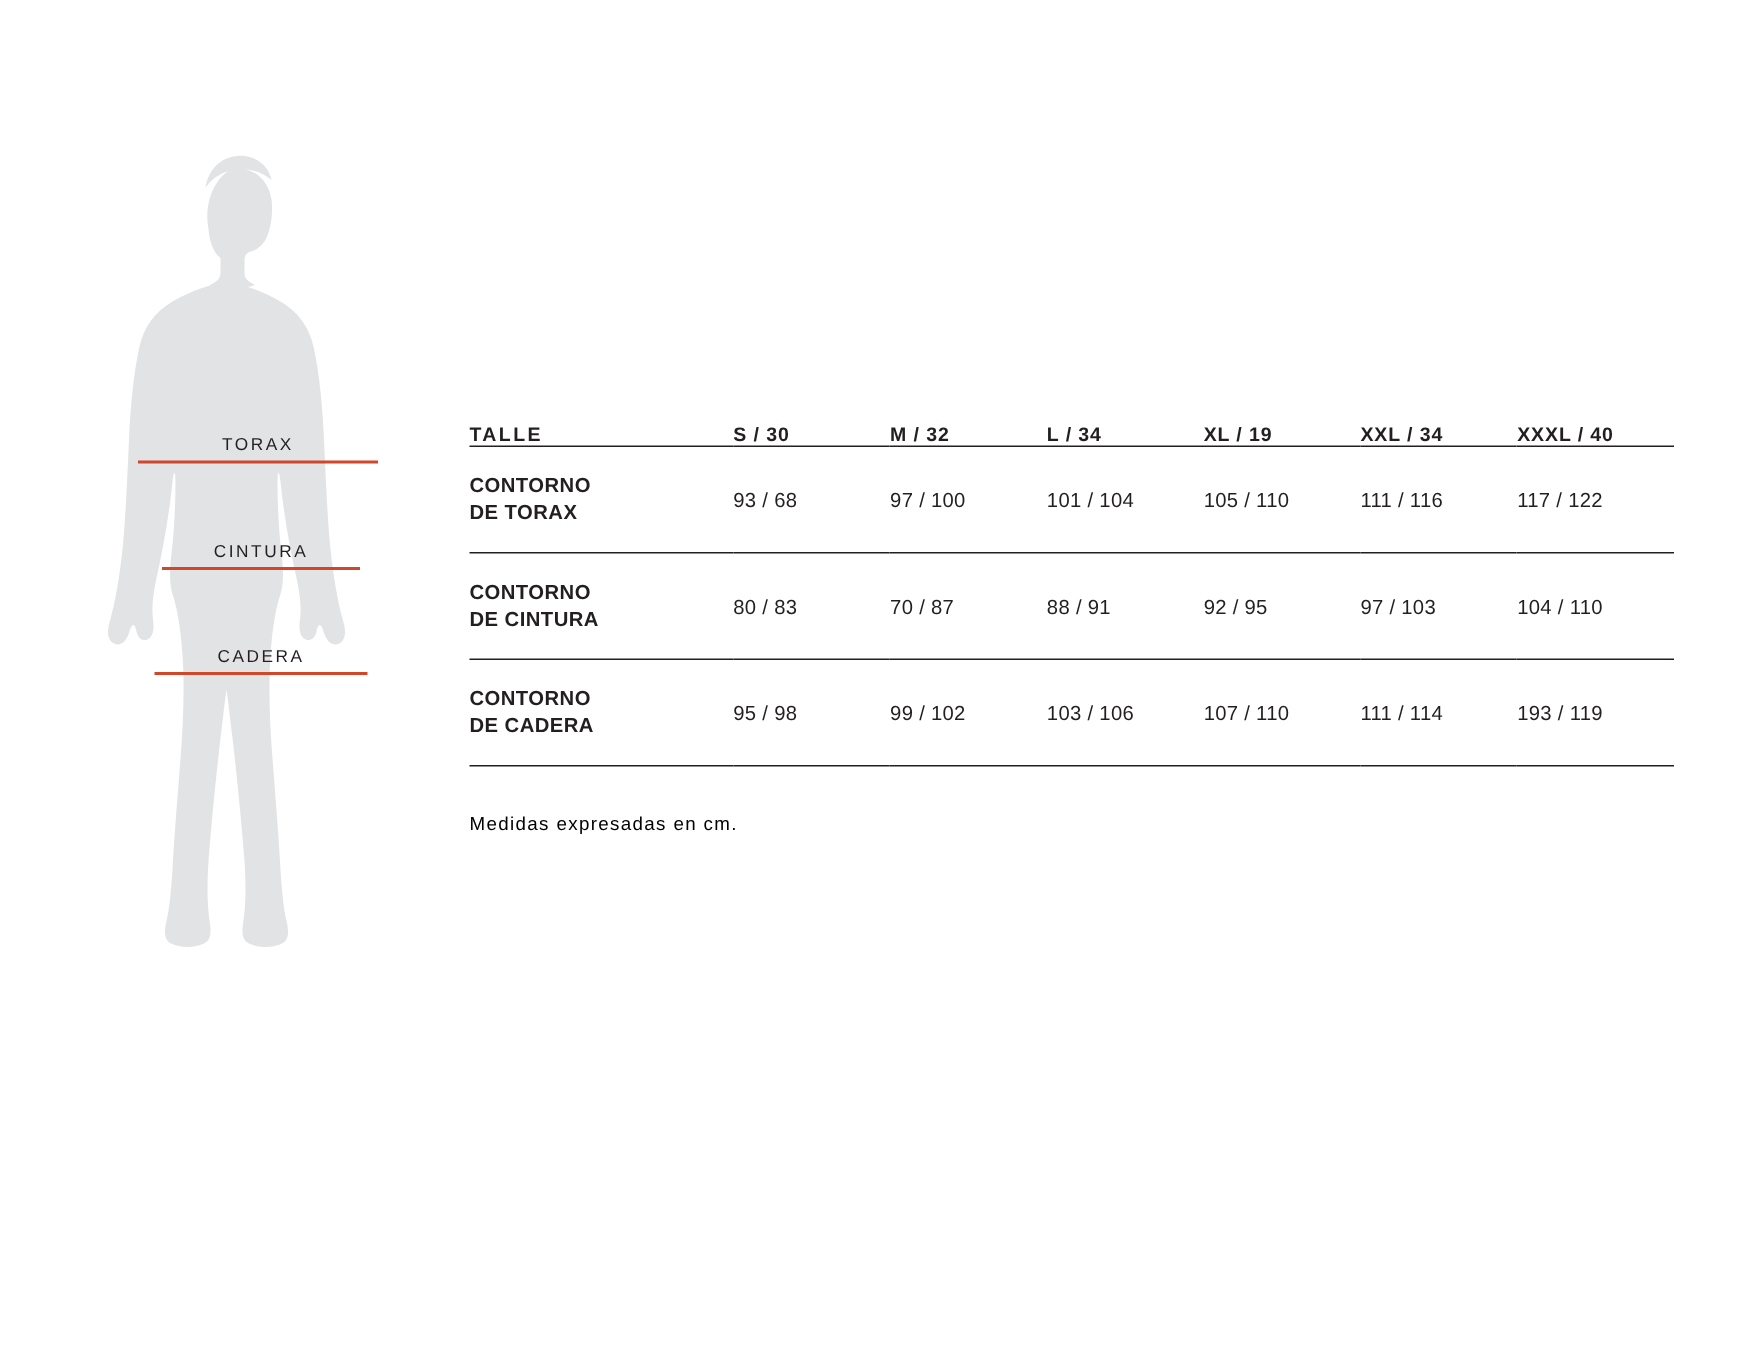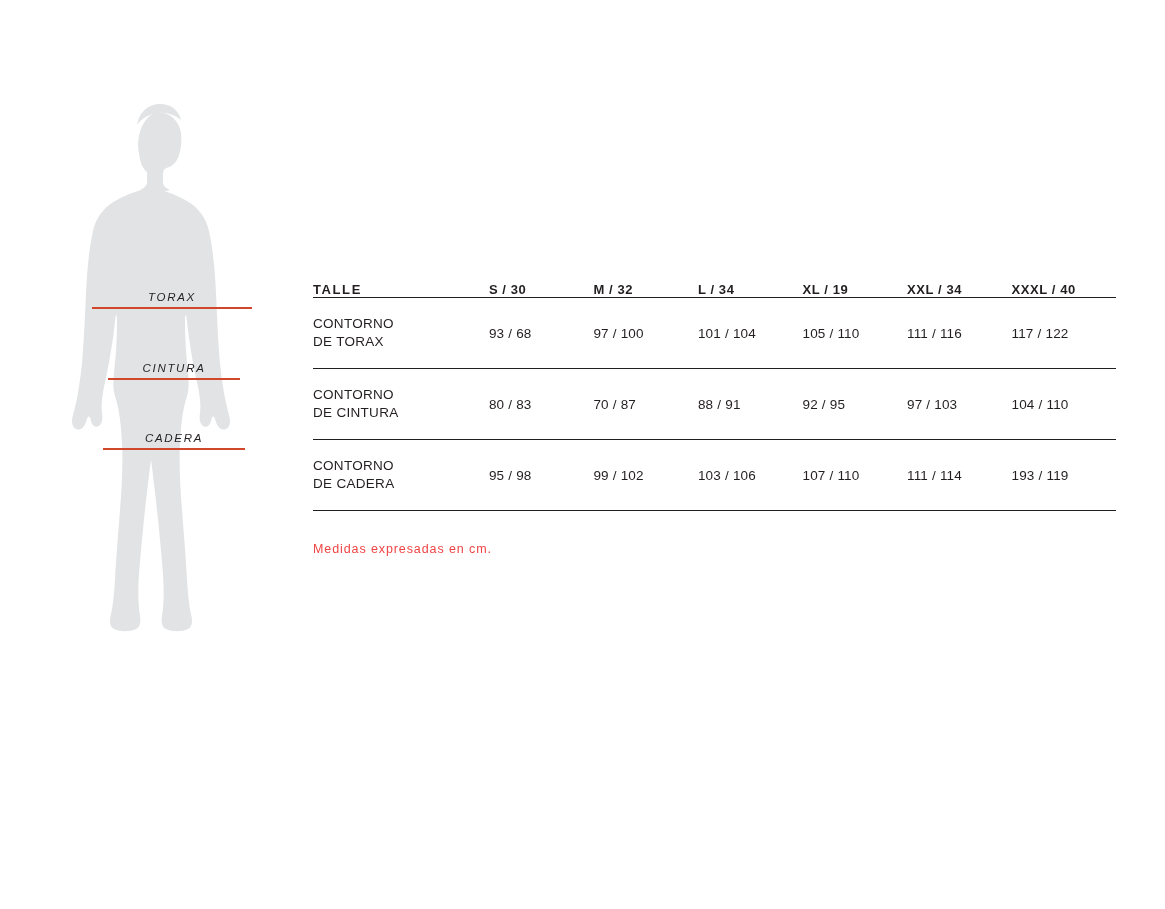--- a/index.html
+++ b/index.html
@@ -16,21 +16,20 @@
     position: relative;
   }
 
   
   .figure-wrap {
     position: absolute;
     left: 40px;
     top: 95px;
     width: 230px;
     height: 730px;
-    font-style: italic;
   }
   .figure-svg {
     display: block;
     width: 230px;
     height: 730px;
   }
 
   
   .meas {
     position: absolute;
@@ -94,41 +93,41 @@
     border-bottom: 1px solid #231f20;
   }
   tbody tr {
     border-bottom: 1px solid #231f20;
   }
   tbody td {
     height: 70px;
   }
   td.row-label {
     font-size: 13.5px;
-    font-weight: normal;
+    font-weight: bold;
     line-height: 1.35;
     letter-spacing: 0.3px;
     white-space: pre-line;
   }
   td.val {
     font-size: 13.5px;
     text-align: center;
     letter-spacing: 0.2px;
     color: #231f20;
   }
   .col-label { width: 175px; }
   .col-val   { width: 104px; }
 
   .footnote {
     position: absolute;
     left: 313px;
     top: 542px;
     font-size: 12.5px;
     letter-spacing: 0.9px;
-    color: #ef4444;
+    color: #000000;
   }
 </style>
 </head>
 <body>
 
 <div class="figure-wrap">
   <svg class="figure-svg" viewBox="0 0 230 730">
     <g fill="#e2e3e4">
 
       <path d="M99 58 c-4,-22 8,-38 16,-40 c12,-3 24,6 26,20 c1,8 0,16 -2,22 c-2,7 -7,12 -13,13 c-2,1 -3,3 -3,6 l0,8 c0,4 3,6 7,8

